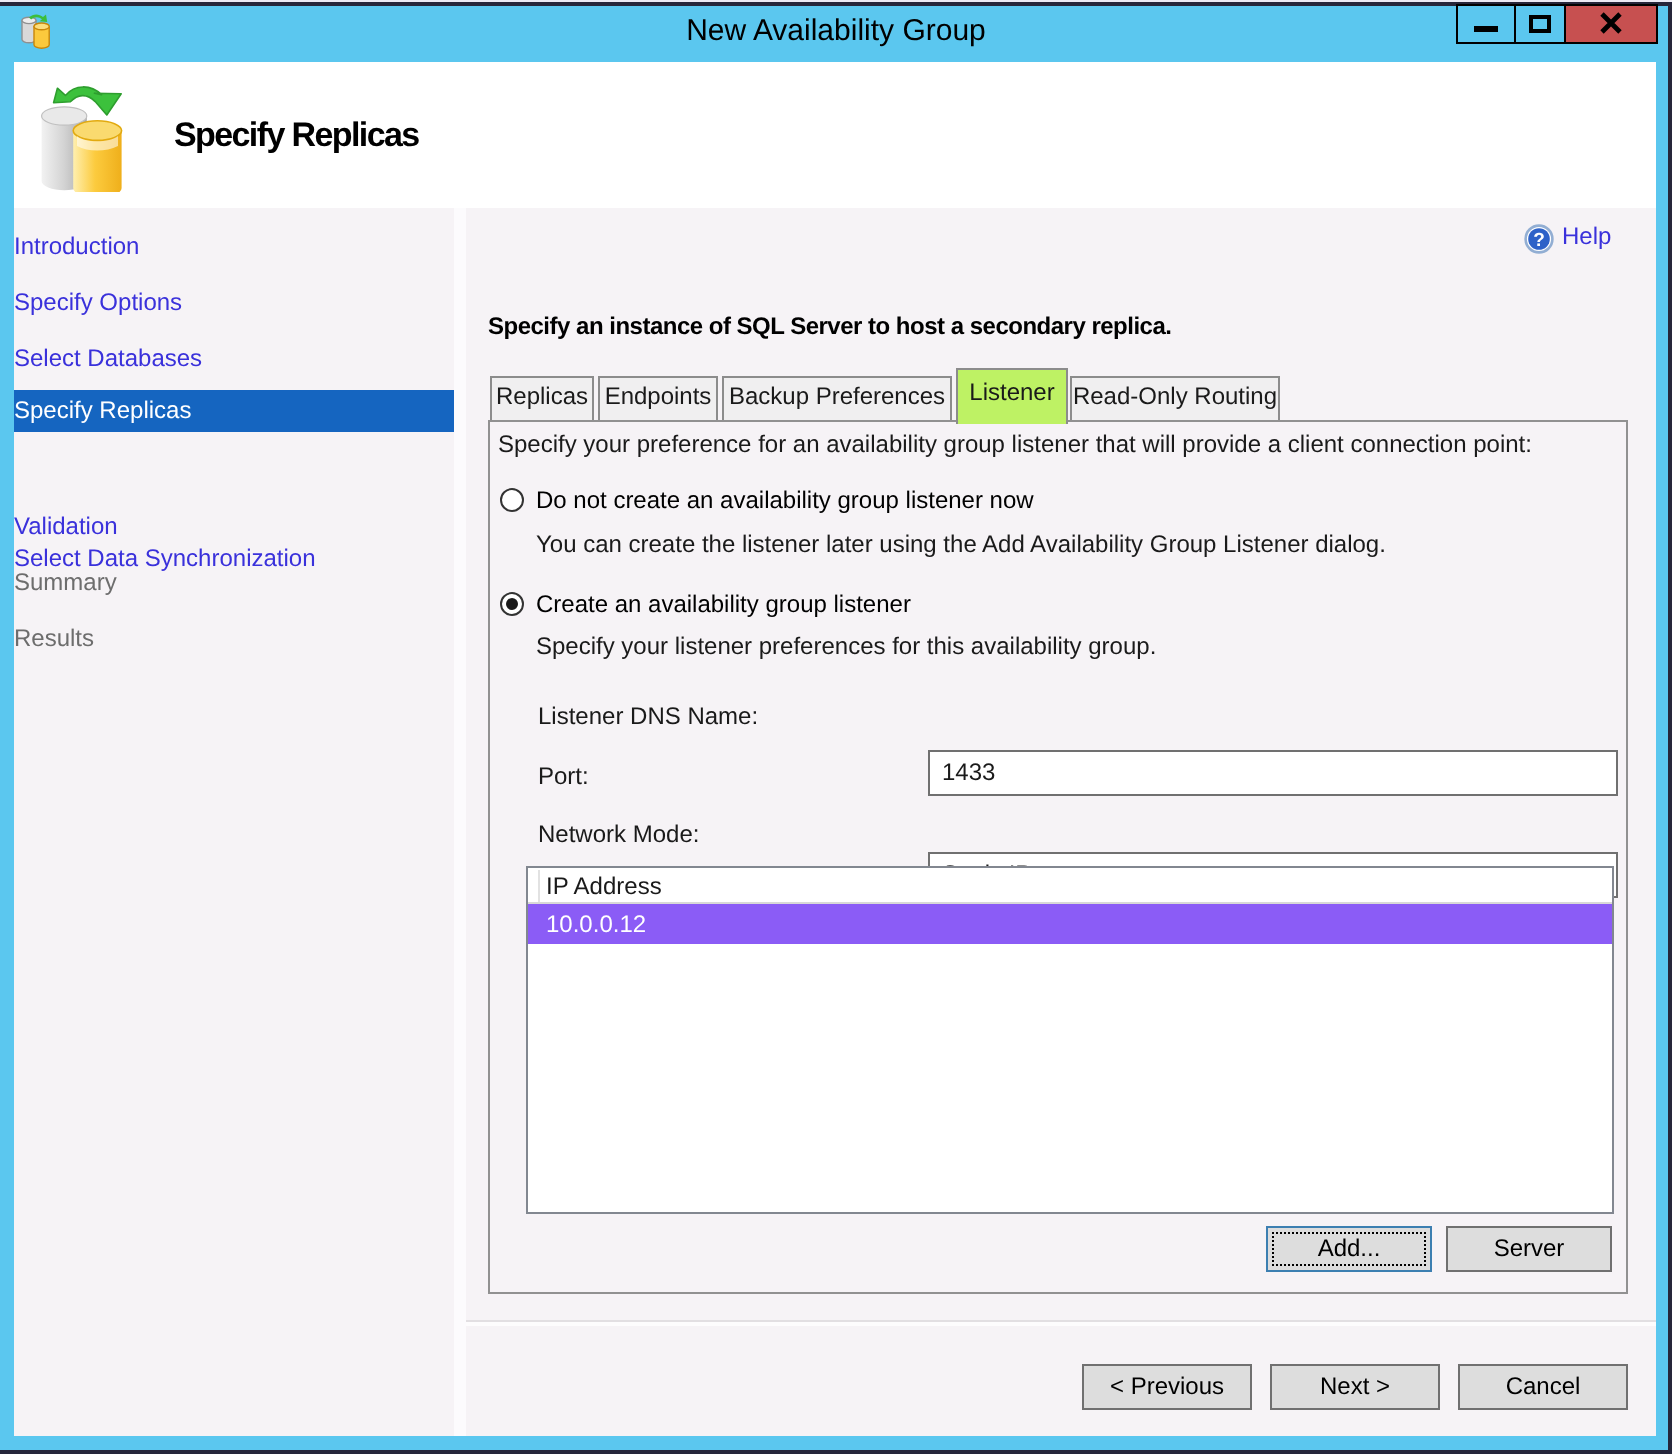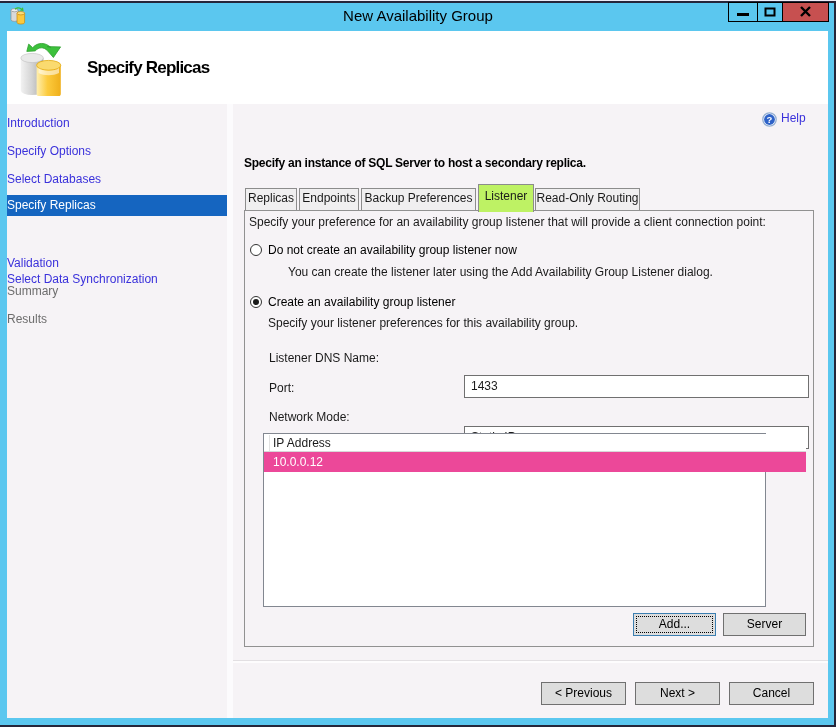--- a/index.html
+++ b/index.html
@@ -36,23 +36,23 @@
 .tab { position:absolute; top:188px; height:22px; background:#F0EFF0; border:1px solid #8C8C8C; border-bottom:none; text-align:center; line-height:19px; font-size:12px; color:#1a1a1a; }
 #tabsel { position:absolute; left:478px; top:184px; width:56px; height:28px; background:#bef264; border:1px solid #8C8C8C; border-bottom:none; z-index:3; text-align:center; line-height:22px; }
 #panel { left:244px; top:210px; width:570px; height:437px; border:1px solid #919191; }
 #introline { left:249px; top:215px; }
 .radio { position:absolute; width:12px; height:12px; border:1px solid #333; border-radius:50%; background:#fff; }
 .radio .dot { position:absolute; left:2px; top:2px; width:6px; height:6px; background:#1a1a1a; border-radius:50%; }
 .b { font-weight:normal; color:#000; }
 
 .flabel { position:absolute; left:269px; }
 .finput { position:absolute; left:464px; width:345px; height:23px; background:#fff; border:1px solid #707070; font-size:12px; padding-left:6px; line-height:21px; }
-#list { left:263px; top:433px; width:503px; height:174px; background:#fff; border:1px solid #828790; }
+#list { left:263px; top:433px; width:544px; height:174px; background:#fff; border:1px solid #828790; }
 #listhdr { position:absolute; left:0; top:0; width:542px; height:18px; background:#fff; border-bottom:1px solid #D8D8D8; line-height:18px; padding-left:9px; }
-#listrow { position:absolute; left:0; top:18px; width:542px; height:20px; background:#ec4899; color:#fff; line-height:20px; padding-left:9px; }
+#listrow { position:absolute; left:0; top:18px; width:542px; height:20px; background:#8b5cf6; color:#fff; line-height:20px; padding-left:9px; }
 .btn { position:absolute; height:23px; background:#DDDDDD; border:1px solid #707070; text-align:center; line-height:21px; font-size:12px; color:#000; }
 #btnadd { left:633px; top:613px; width:83px; border:1px solid #3C7FB1; }
 #btnadd .dotted { position:absolute; left:2px; top:2px; right:2px; bottom:2px; border:1px dotted #000; }
 #btnrem { left:723px; top:613px; width:83px; }
 #footline1 { left:233px; top:660px; width:595px; height:1px; background:#E2DFE2; }
 #footline2 { left:233px; top:661px; width:595px; height:2px; background:#FDFCFD; }
 #btnprev { left:541px; top:682px; width:85px; }
 #btnnext { left:635px; top:682px; width:85px; }
 #btncan  { left:729px; top:682px; width:85px; }
 </style>
@@ -140,21 +140,21 @@
   <div class="tab" style="left:299px; width:60px;">Endpoints</div>
   <div class="tab" style="left:361px; width:115px;">Backup Preferences</div>
   <div id="tabsel">Listener</div>
   <div class="tab" style="left:535px; width:105px;">Read-Only Routing</div>
 
   <div class="abs" id="panel"></div>
   <div class="abs" id="introline">Specify your preference for an availability group listener that will provide a client connection point:</div>
 
   <div class="abs radio" style="left:250px; top:244px;"></div>
   <div class="abs b" style="left:268px; top:243px;">Do not create an availability group listener now</div>
-  <div class="abs" style="left:268px; top:265px;margin-left:20px;">You can create the listener later using the Add Availability Group Listener dialog.</div>
+  <div class="abs" style="left:268px; top:265px;">You can create the listener later using the Add Availability Group Listener dialog.</div>
 
   <div class="abs radio" style="left:250px; top:296px;">
       <div class="dot"></div>
     </div>
   <div class="abs b" style="left:268px; top:295px;">Create an availability group listener</div>
   <div class="abs" style="left:268px; top:316px;">Specify your listener preferences for this availability group.</div>
 
   <div class="abs flabel" style="top:351px;">Listener DNS Name:</div>
   <div class="abs flabel" style="top:381px;">Port:</div>
   <div class="abs finput" style="top:375px;">1433</div>

